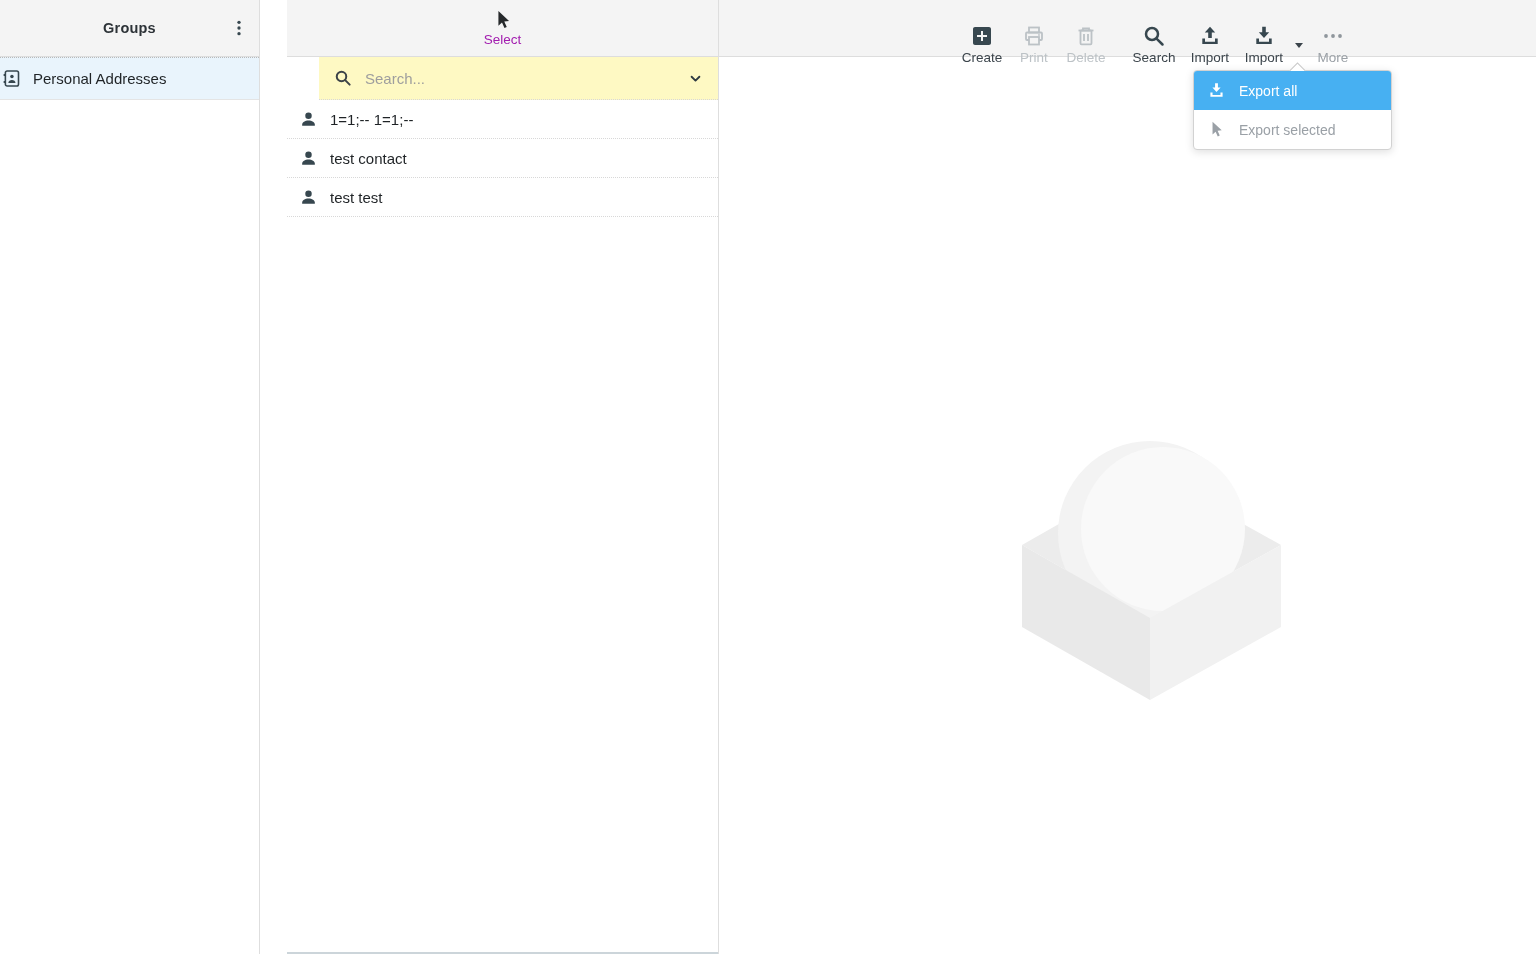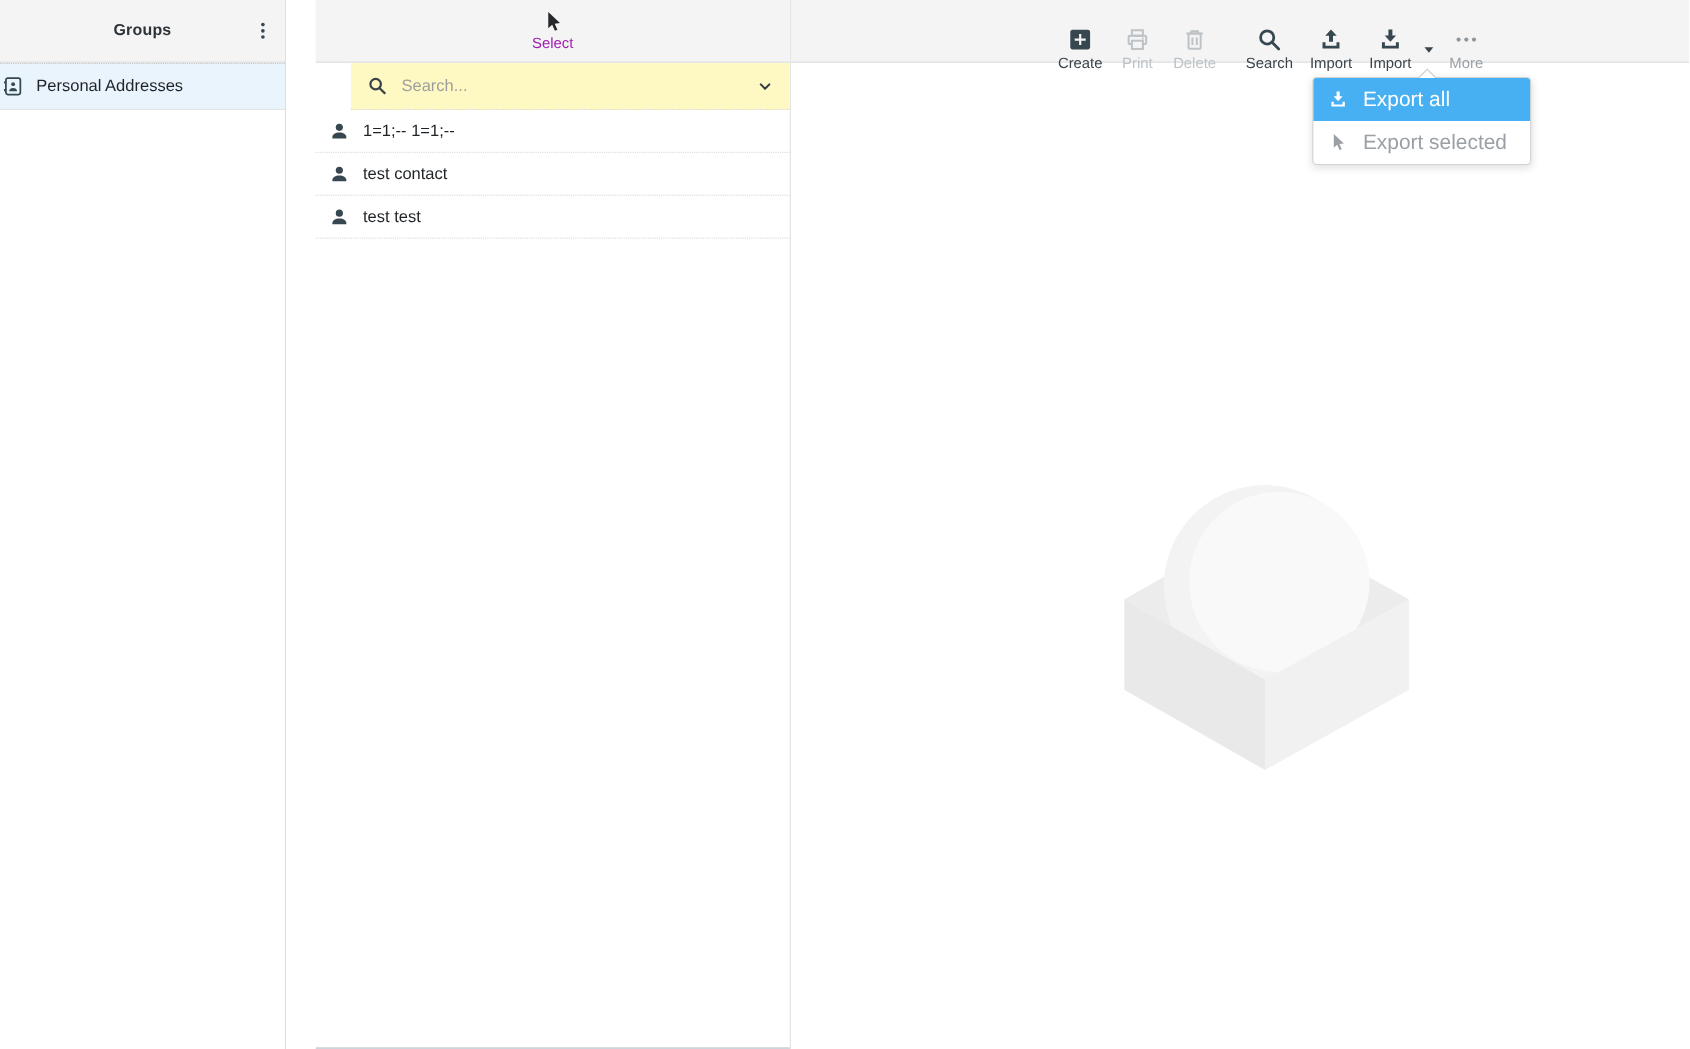--- a/index.html
+++ b/index.html
@@ -54,21 +54,21 @@
                 border-right:4.5px solid transparent; border-top:5.5px solid #3b444b; }
 
   
   .popup { position:absolute; left:1193px; top:70px; width:199px; background:#fff;
            border:1px solid #d2d2d2; border-radius:4px;
            box-shadow:0 2px 8px rgba(0,0,0,.13); z-index:20; }
   .notch-wrap { position:absolute; top:-10px; left:93px; width:20px; height:10px; overflow:hidden; }
   .notch { width:13px; height:13px; margin:4px auto 0; background:#fff;
            border:1px solid #c9c9c9; transform:rotate(45deg); }
   .menu-item { height:39px; display:flex; align-items:center; gap:13px; padding:0 13px;
-               font-size:19px; cursor:pointer; }
+               font-size:14px; cursor:pointer; }
   .menu-item.is-highlighted { background:#47b0f2; color:#fff; border-radius:3px 3px 0 0; }
   .menu-item.is-disabled { color:#9aa0a6; cursor:default; }
 
   
   .watermark { position:absolute; left:303px; top:441px; width:261px; height:261px; }
 
   .icon { display:inline-flex; }
 </style>
 </head>
 <body>

